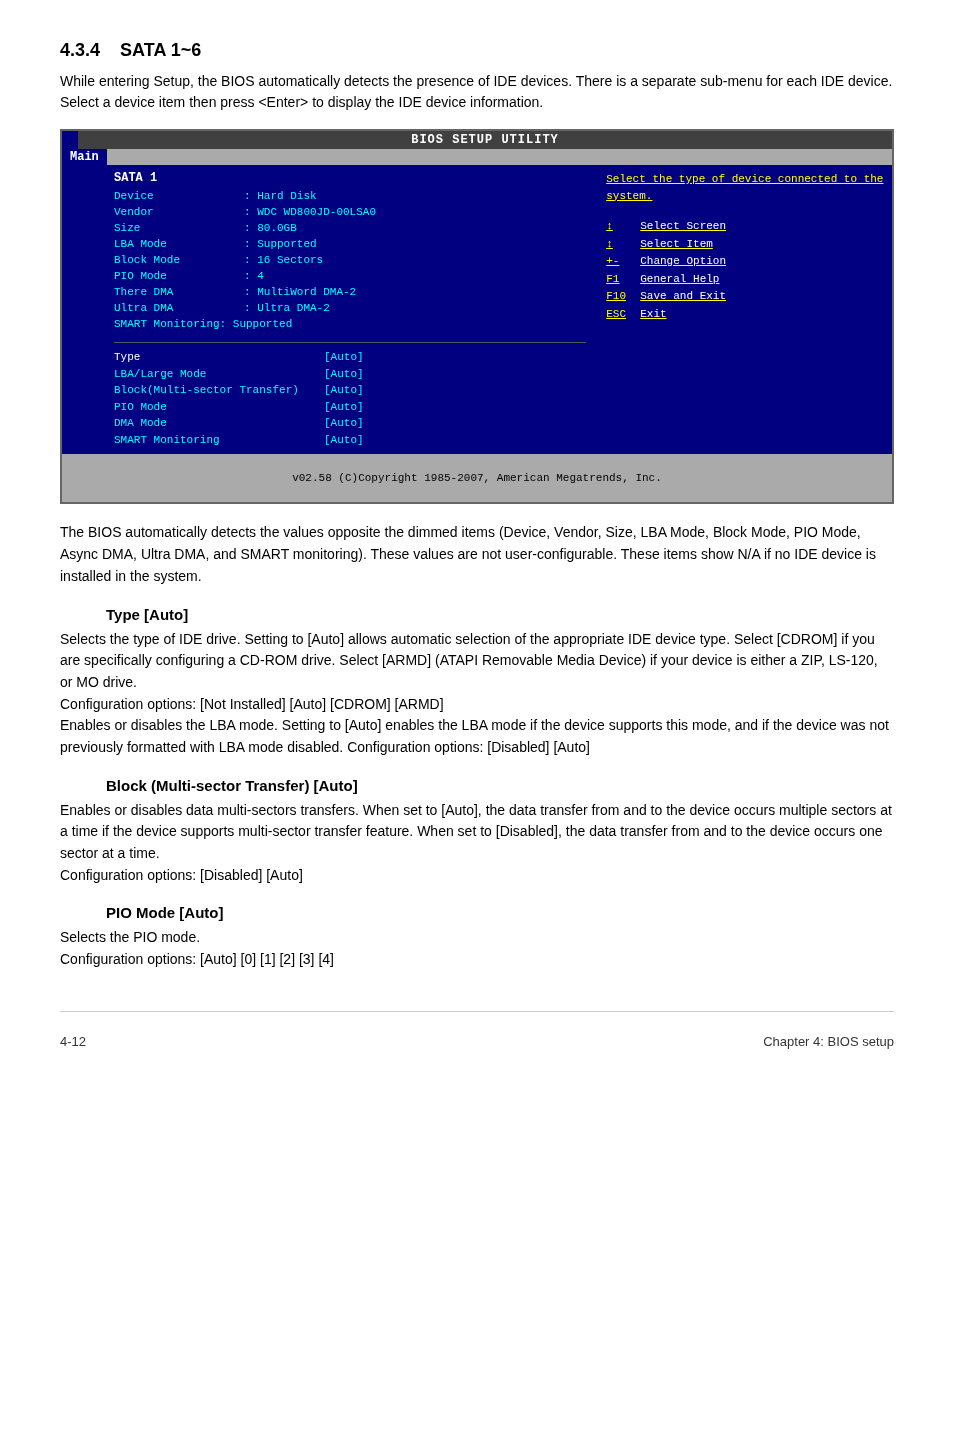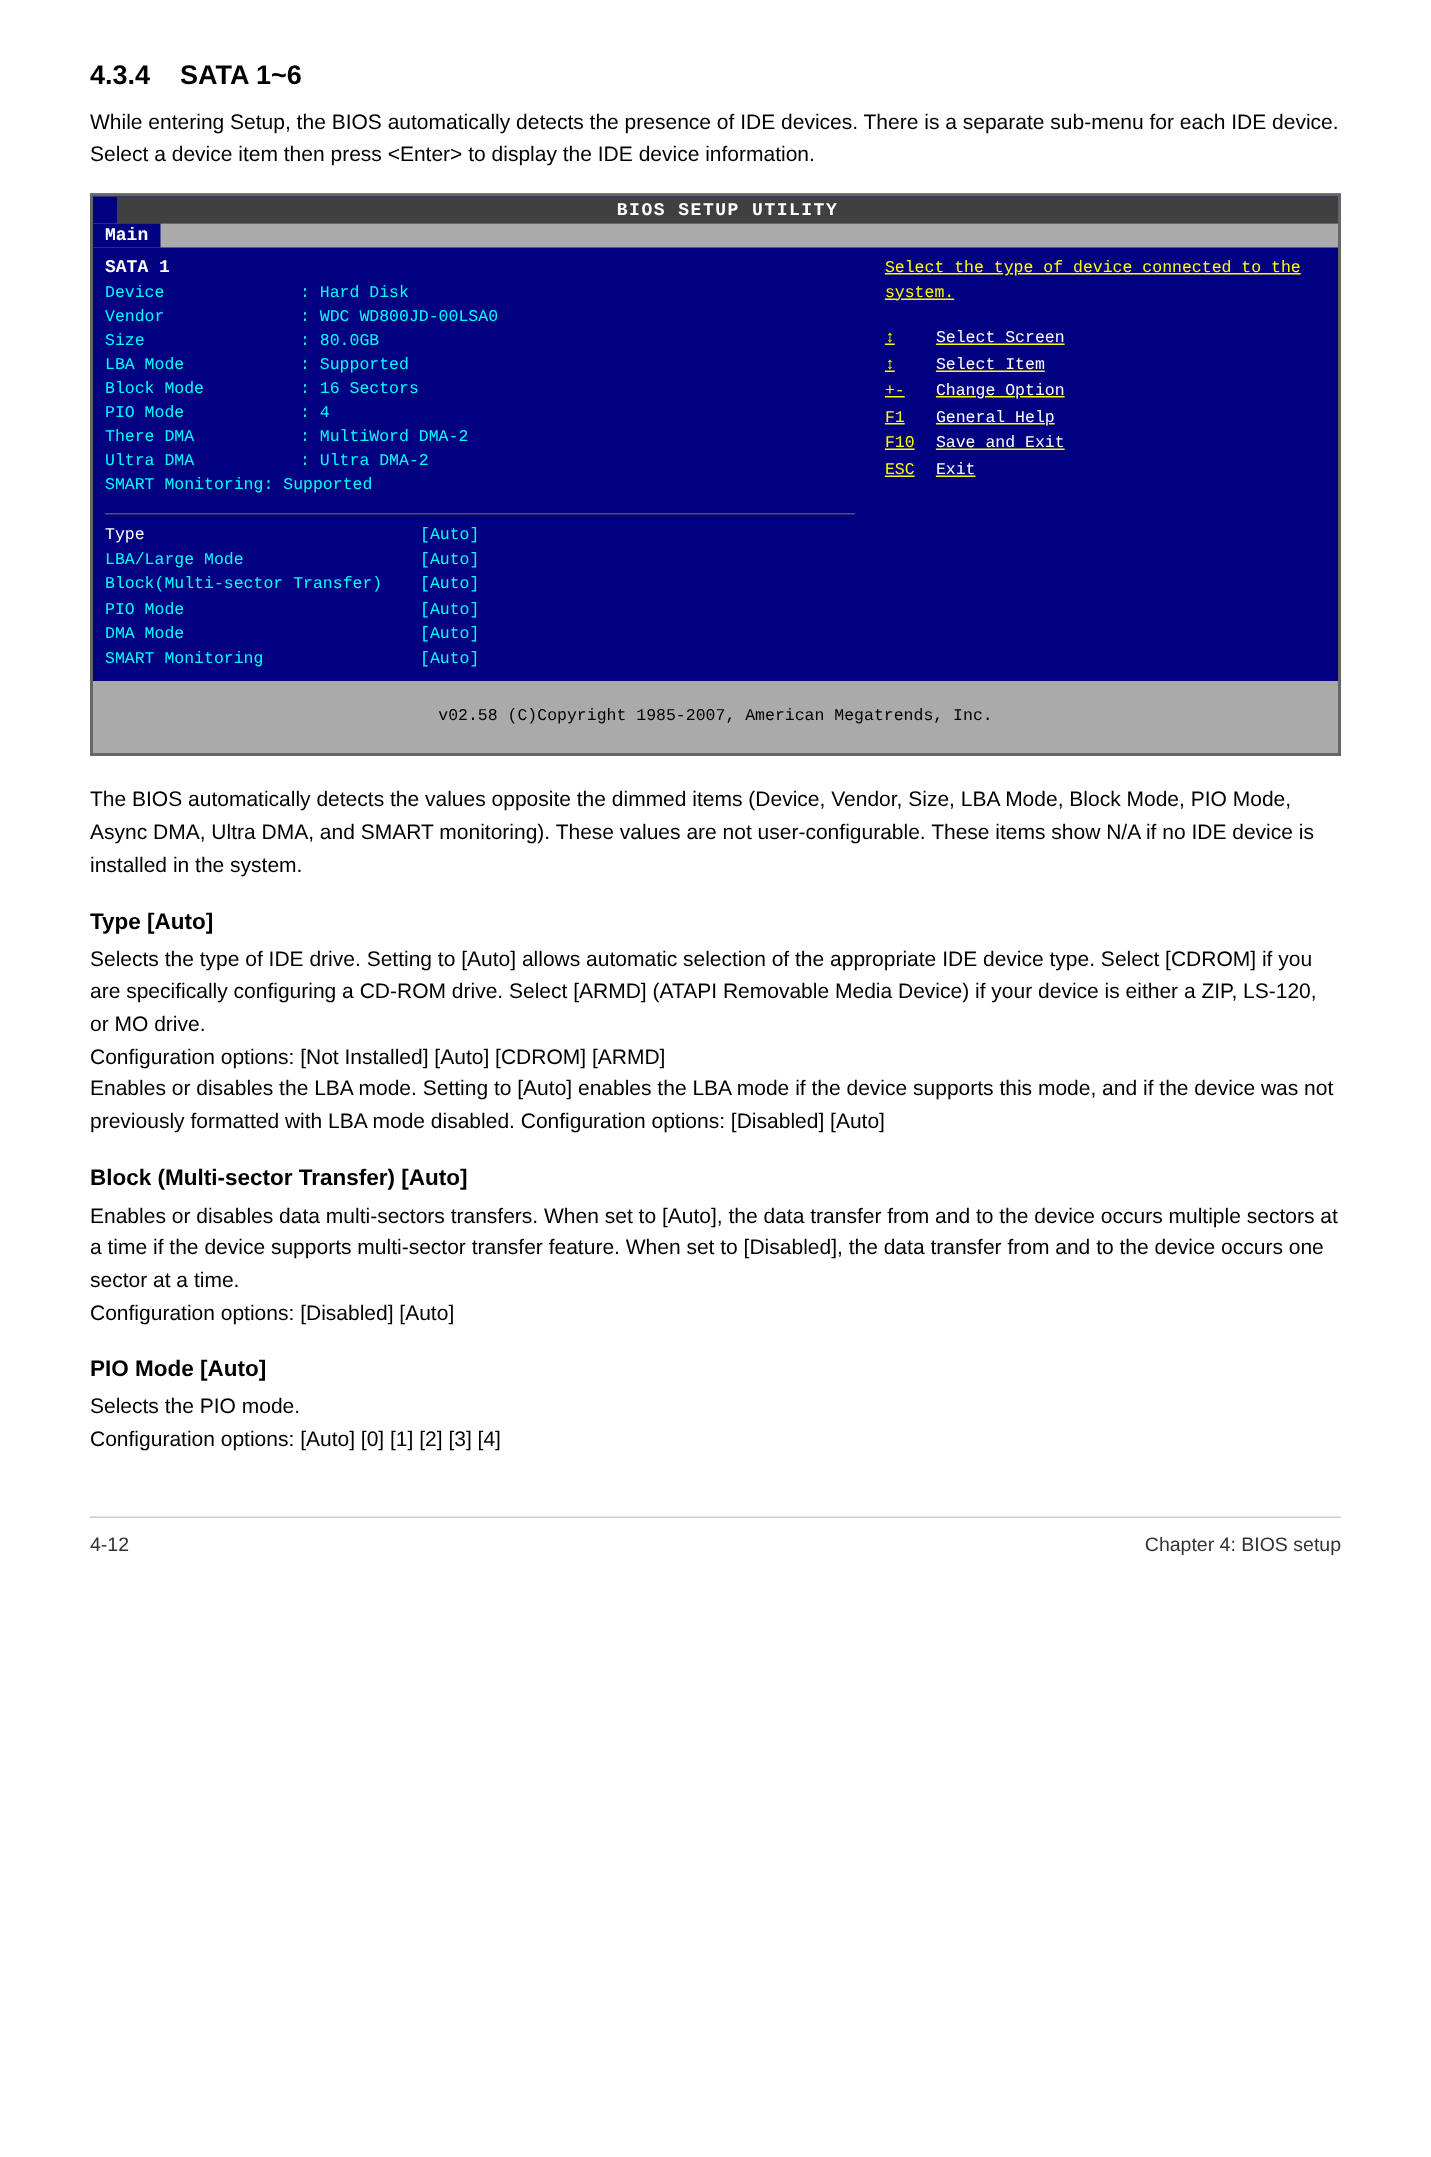--- a/index.html
+++ b/index.html
@@ -58,20 +58,21 @@
     }
 
     .bios-body {
       display: flex;
       padding: 6px 8px;
       gap: 10px;
     }
 
     .bios-left {
       flex: 1.7;
+      margin-left: 44px;
     }
 
     .bios-right {
       flex: 1;
       color: #ffff00;
       font-size: 11px;
       padding-left: 10px;
       padding-top: 0px;
       text-decoration: underline;
     }
@@ -156,34 +157,35 @@
       line-height: 1.55;
       margin-bottom: 16px;
       color: #000;
     }
 
     .subsection-title {
       font-size: 15px;
       font-weight: bold;
       margin-bottom: 6px;
       margin-top: 18px;
+      margin-left: 46px;
     }
 
     .subsection-text {
       font-size: 14px;
       line-height: 1.55;
       color: #000;
     }
 
     .page-footer {
       display: flex;
       justify-content: space-between;
       border-top: 1px solid #ccc;
       margin-top: 40px;
-      padding-top: 10px;
+      padding-top: 22px;
       font-size: 13px;
       color: #333;
     }
   </style>
 </head>
 <body>
 
 <div style="display:flex; align-items:baseline; gap:20px; margin-bottom:10px;">
   <span style="font-size:18px; font-weight:bold;">4.3.4</span>
   <span style="font-size:18px; font-weight:bold;">SATA 1~6</span>

